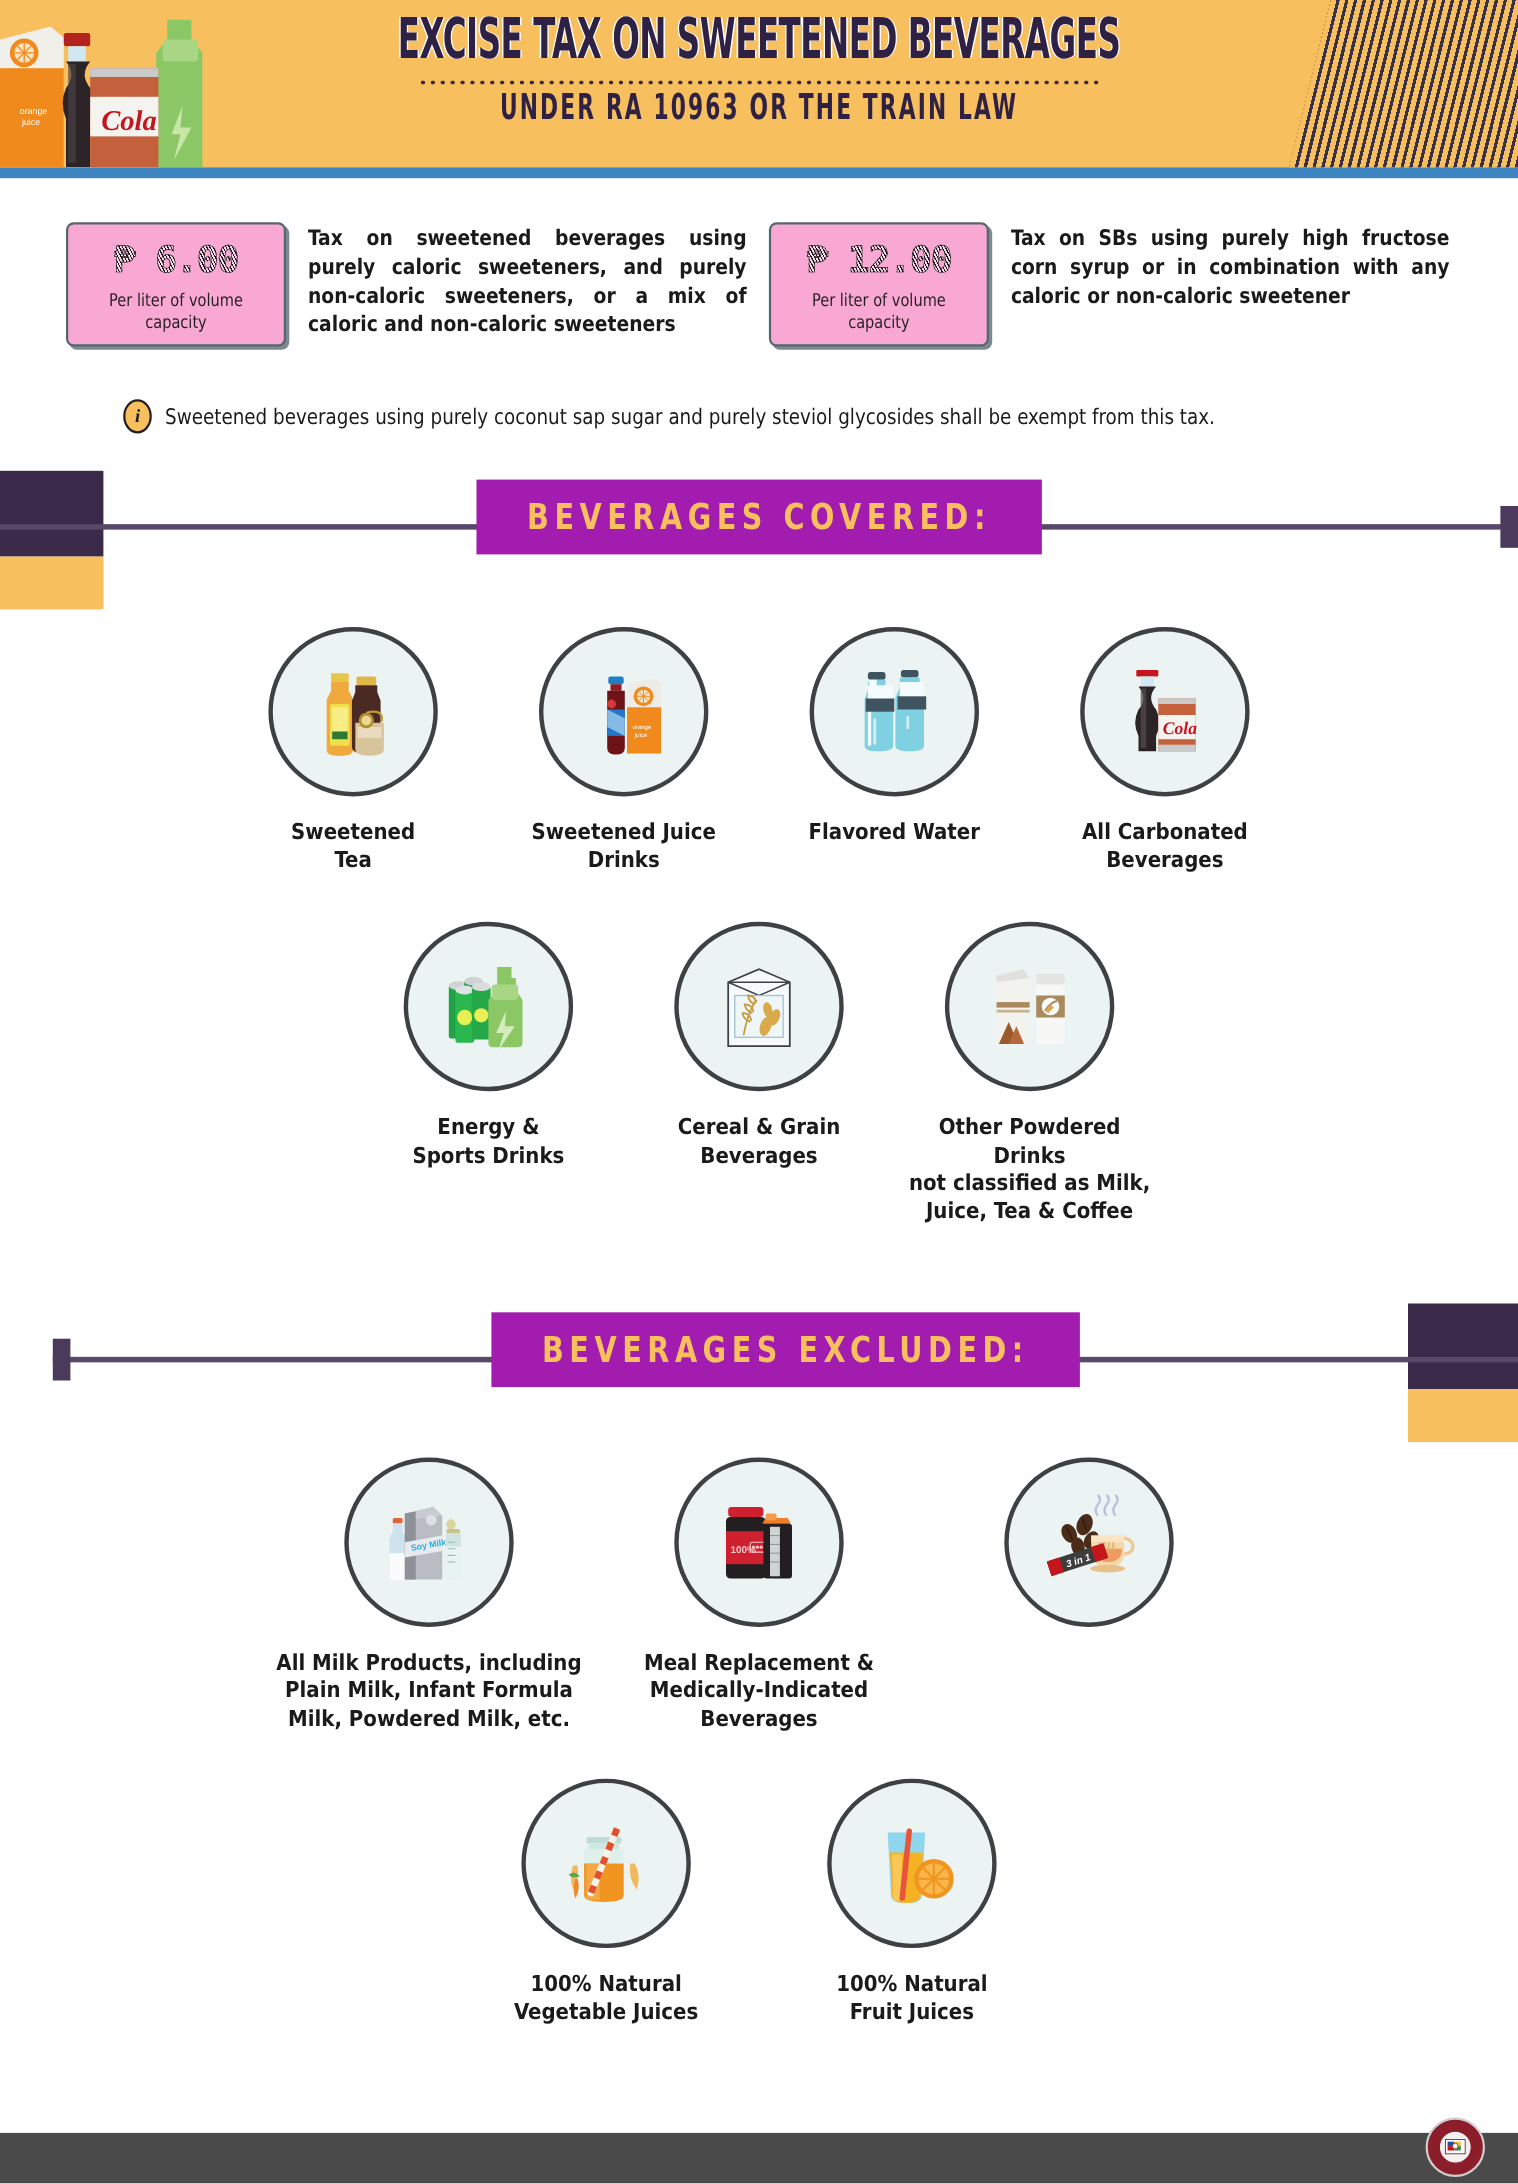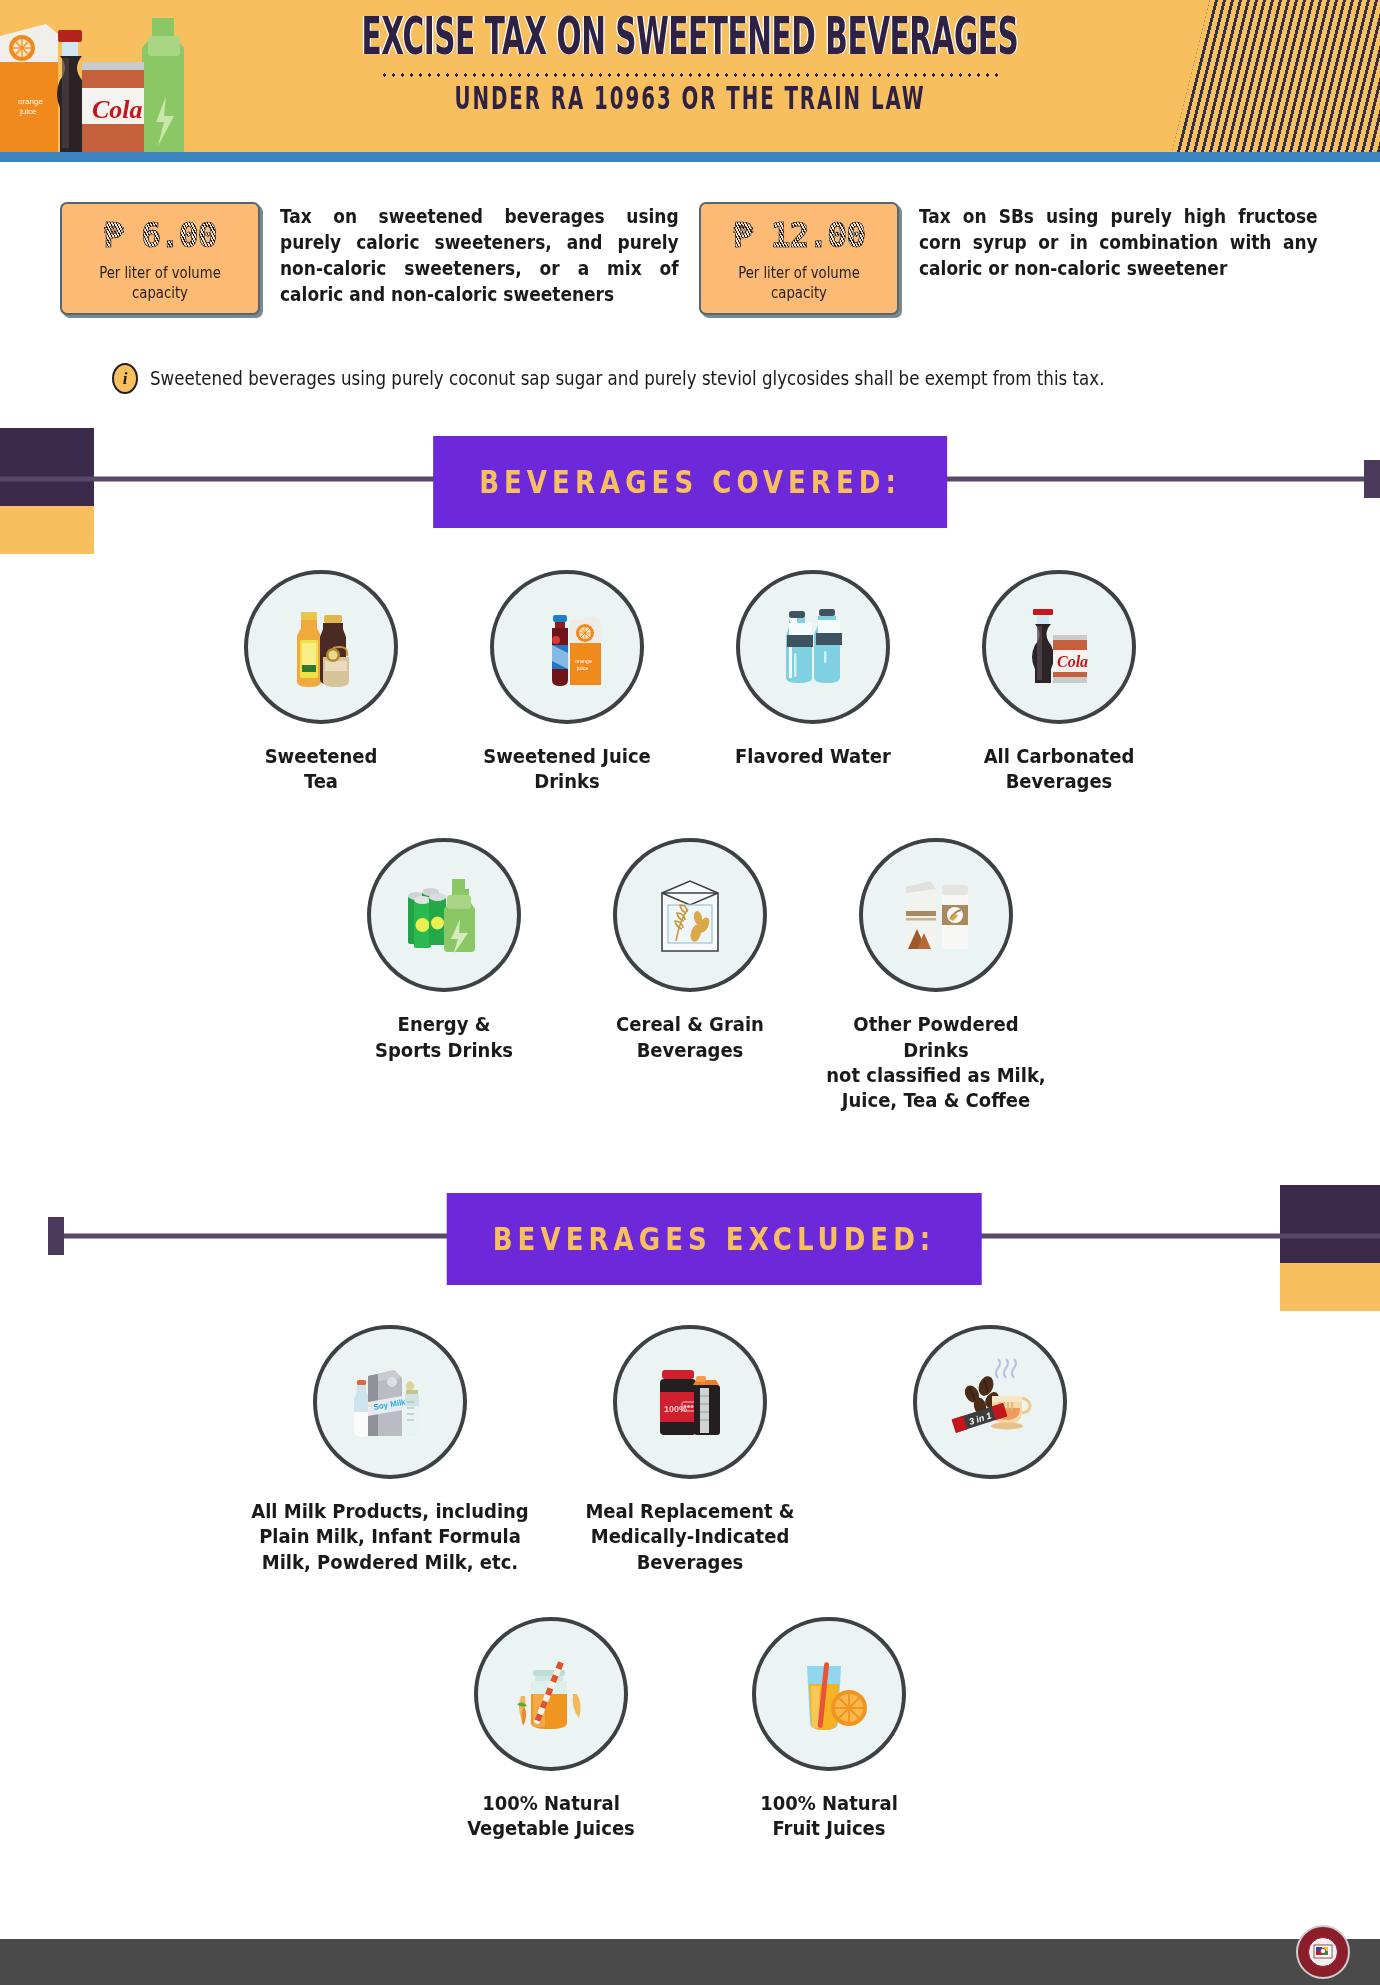--- a/index.html
+++ b/index.html
@@ -44,21 +44,21 @@
     font-weight: bold; font-size: 25px; letter-spacing: 2.2px;
     color: #2f2144; transform: scaleX(0.88) scaleY(1.3);
     transform-origin: center; text-transform: uppercase; white-space: nowrap;
   }
   .blue-strip { width: 1380px; height: 10px; background: #3d85c1; }
 
   
   .rates { display: flex; padding: 40px 50px 0 60px; gap: 8px; }
   .rate-group { display: flex; gap: 20px; flex: 1; align-items: flex-start; }
   .rate-box {
-    background: #fdba74; border: 2px solid #56666d; border-radius: 7px;
+    background: #f9a8d4; border: 2px solid #56666d; border-radius: 7px;
     box-shadow: 3px 3px 0 #7b8a90;
     width: 200px; min-height: 108px; padding: 12px 6px 10px;
     text-align: center; flex: 0 0 auto;
   }
   .rate-amount {
     font-family: "DejaVu Sans Mono", monospace; font-weight: bold;
     font-size: 33px; color: #231f20; letter-spacing: -1px;
     background: repeating-linear-gradient(62deg, #1a1a1a 0 1px, rgba(255,255,255,.55) 1px 2.6px);
     -webkit-background-clip: text; background-clip: text; color: transparent;
     -webkit-text-stroke: 0.6px #1a1a1a;
@@ -93,21 +93,21 @@
   }
 
   
   .banner-wrap { position: relative; height: 86px; margin-top: 42px; }
   .banner-line {
     position: absolute; top: 50%; left: 0; right: 0; height: 5px;
     background: #594869; transform: translateY(-50%);
   }
   .banner-box {
     position: absolute; top: 0; left: 50%; transform: translateX(-50%);
-    background: #6d28d9; padding: 29px 46px; z-index: 3;
+    background: #a21caf; padding: 17px 46px; z-index: 3;
   }
   .banner-text {
     font-family: "DejaVu Sans Condensed", "Liberation Sans Narrow", "Liberation Sans", sans-serif;
     font-weight: bold; font-size: 29px; letter-spacing: 5px;
     color: #f8bf5e; text-transform: uppercase; white-space: nowrap;
     transform: scaleY(1.12);
   }
   .deco-big { position: absolute; width: 122px; height: 78px; background: #3b2a4a; top: -8px; }
   .deco-yellow { position: absolute; width: 122px; height: 48px; background: #f8bf5e; top: 70px; }
   .deco-nub { position: absolute; width: 16px; height: 38px; background: #4b3a5c; top: 24px; }

